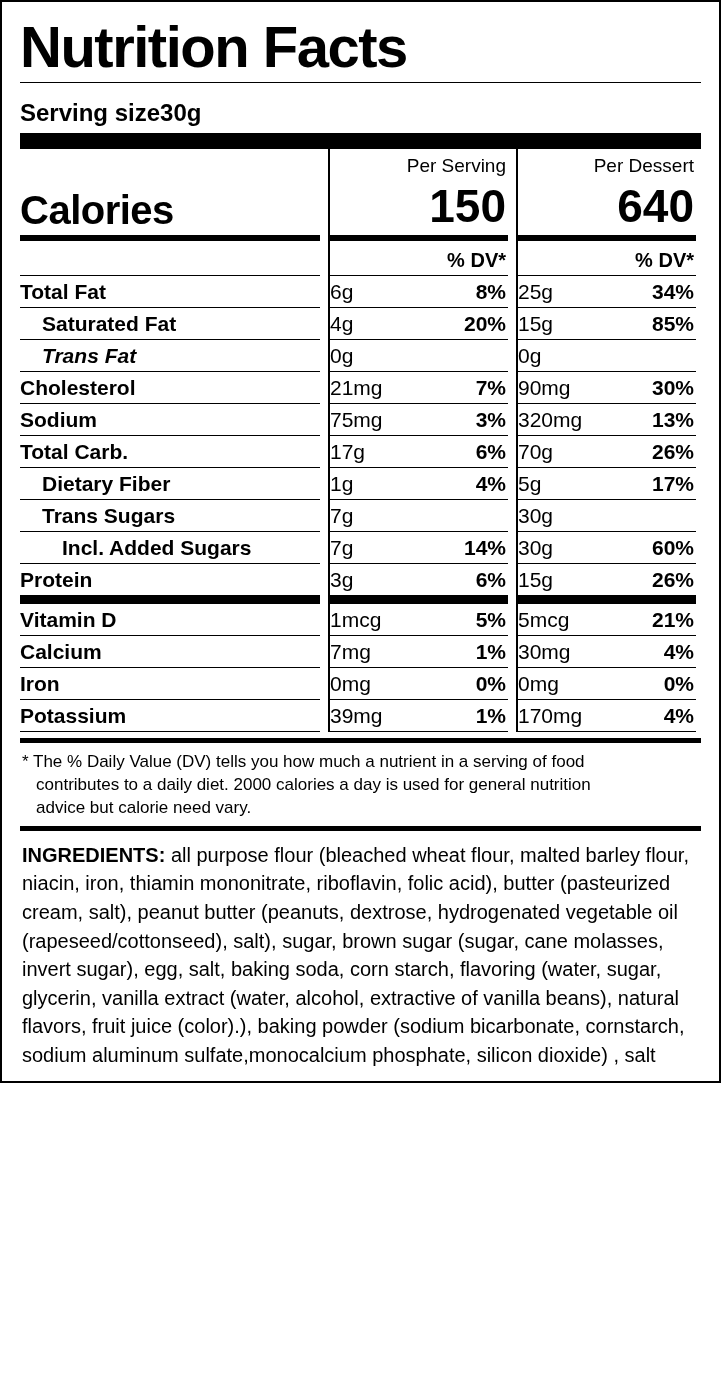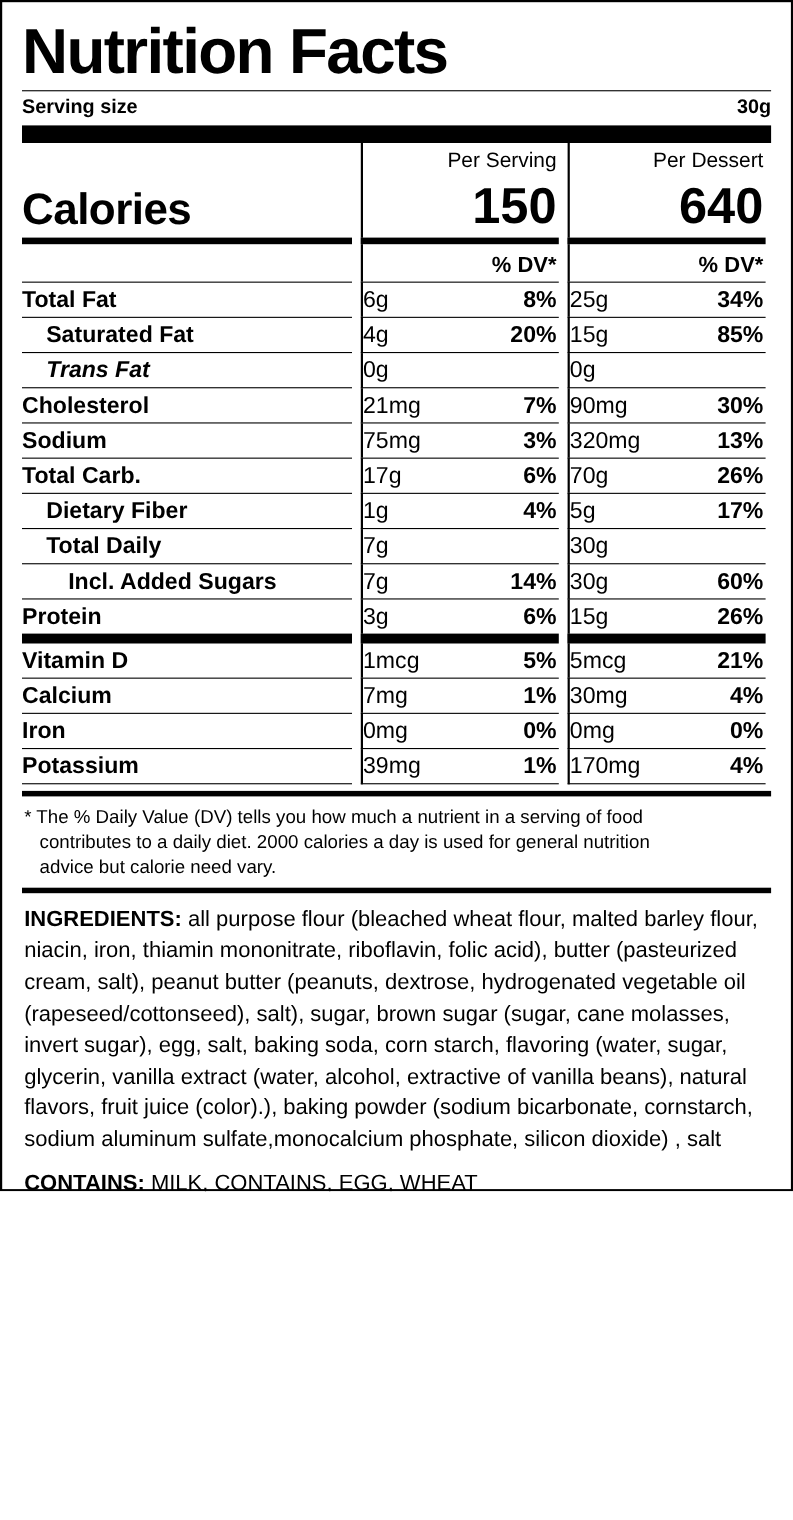--- a/index.html
+++ b/index.html
@@ -28,25 +28,25 @@
     letter-spacing: -1.5px;
     line-height: 1.0;
     margin: 4px 0 6px 0;
   }
   .rule-thin { border-bottom: 1px solid #000; }
   .rule-med  { border-bottom: 5px solid #000; }
   .rule-thick{ border-bottom: 16px solid #000; }
 
   .serving-row {
     display: flex;
-    justify-content: space-between;
     align-items: baseline;
-    font-size: 18px;
+    font-size: 24px;
     font-weight: bold;
     padding: 4px 0 6px 0;
+    margin-top: 12px;
   }
 
   
   .grid {
     display: grid;
     grid-template-columns: 300px 188px 188px;
     column-gap: 0;
   }
   .col-name { padding-right: 8px; font-weight: bold; }
   .col-a, .col-b {
@@ -260,21 +260,21 @@
       <span class="dv">4%</span>
     </div>
     <div class="col-b cell">
       <span>5g</span>
       <span class="dv">17%</span>
     </div>
 
     <div class="col-name line-cell"></div>
     <div class="col-a line-cell"></div>
     <div class="col-b line-cell"></div>
-    <div class="col-name nrow-name ind1">Total Daily</div>
+    <div class="col-name nrow-name ind1">Trans Sugars</div>
     <div class="col-a cell">
       <span>7g</span>
       <span class="dv"></span>
     </div>
     <div class="col-b cell">
       <span>30g</span>
       <span class="dv"></span>
     </div>
 
     <div class="col-name line-cell"></div>

